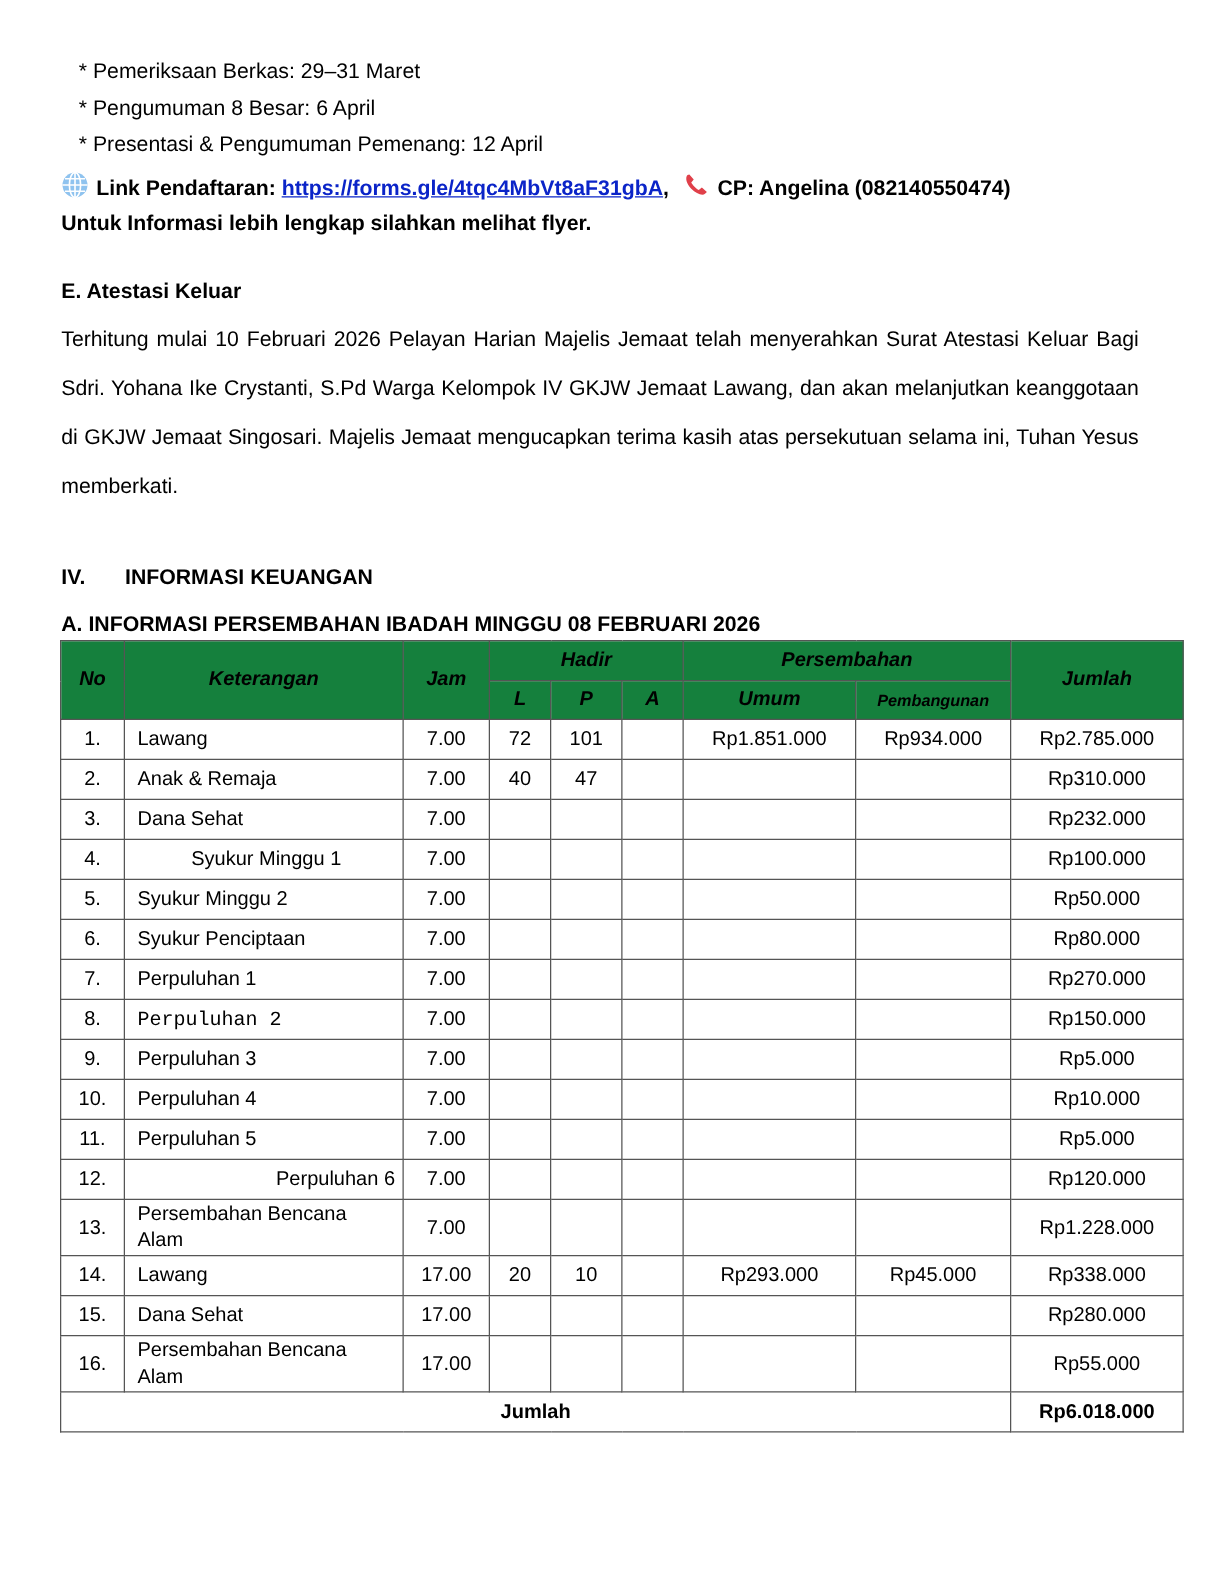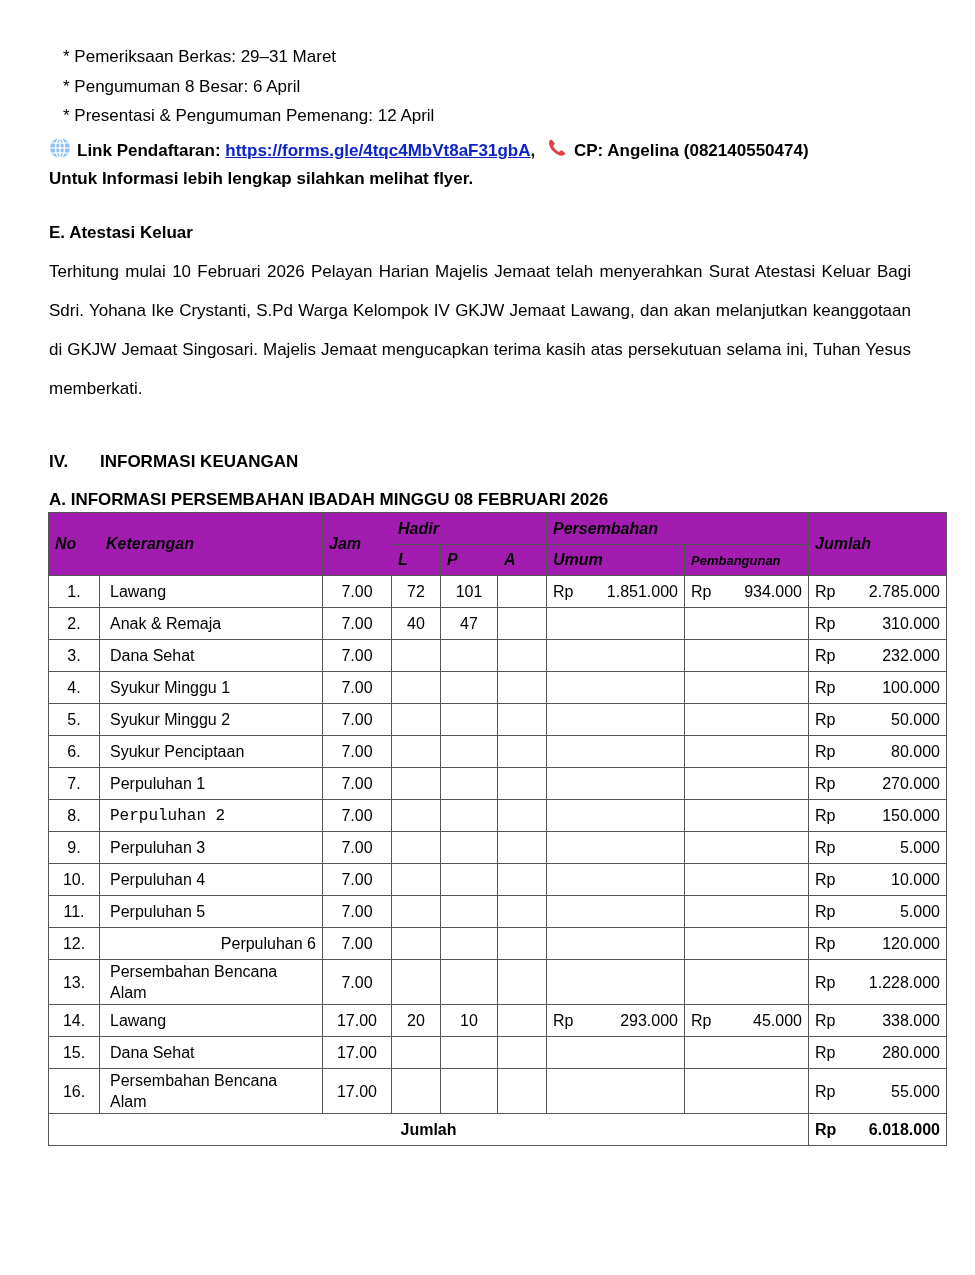--- a/index.html
+++ b/index.html
@@ -6,26 +6,26 @@
   body { width:975px; height:1275px; position:relative; overflow:hidden;
          font-family:"Liberation Sans", sans-serif; color:#000; }
   .line { position:absolute; left:49px; font-size:17px; white-space:nowrap; }
   .bullet { left:63px; }
   .bold { font-weight:bold; }
   .link { color:#1a0dab; text-decoration:underline; color:#0b24c8; }
   .icon { display:inline-block; vertical-align:-3px; margin-right:6px; }
   .para { position:absolute; left:49px; width:862px; font-size:17px; line-height:39px; text-align:justify; }
   table { position:absolute; left:48px; top:512px; width:899px; border-collapse:collapse; font-size:16px; }
   td, th { border:1.3px solid #555; padding:0 6px; height:31px; }
-  th { background:#a21caf; font-style:italic; font-weight:bold; text-align:left; font-size:16px; }
+  th { background:#15803d; font-style:italic; font-weight:bold; text-align:center; font-size:16px; }
   th.sub { height:30px; }
   th.small { font-size:13px; }
   td.c { text-align:center; }
   td.tall { height:44px; line-height:21px; }
-  .money { display:flex; justify-content:space-between; }
+  .money { display:flex; justify-content:center; }
   tr.total td { height:31px; font-weight:bold; }
 </style>
 </head>
 <body>
 
 <div class="line bullet" style="top:47px">* Pemeriksaan Berkas: 29–31 Maret</div>
 <div class="line bullet" style="top:77px">* Pengumuman 8 Besar: 6 April</div>
 <div class="line bullet" style="top:106px">* Presentasi &amp; Pengumuman Pemenang: 12 April</div>
 
 <div class="line bold" style="top:137px">
@@ -143,21 +143,21 @@
         <td></td>
         <td>
           <div class="money">
             <span>Rp</span>
             <span>232.000</span>
           </div>
         </td>
       </tr>
       <tr>
         <td class="c">4.</td>
-        <td style="padding-left: 10px;">Syukur Minggu 1</td>
+        <td style="padding-left: 10px; text-align: center;">Syukur Minggu 1</td>
         <td class="c">7.00</td>
         <td class="c"></td>
         <td class="c"></td>
         <td class="c"></td>
         <td></td>
         <td></td>
         <td>
           <div class="money">
             <span>Rp</span>
             <span>100.000</span>

